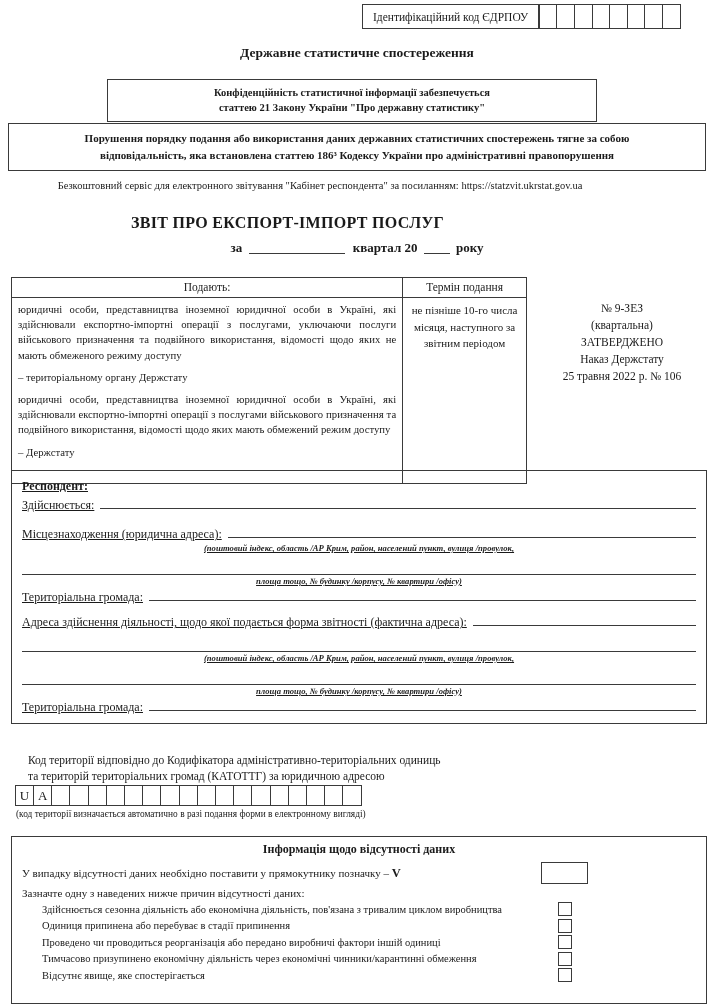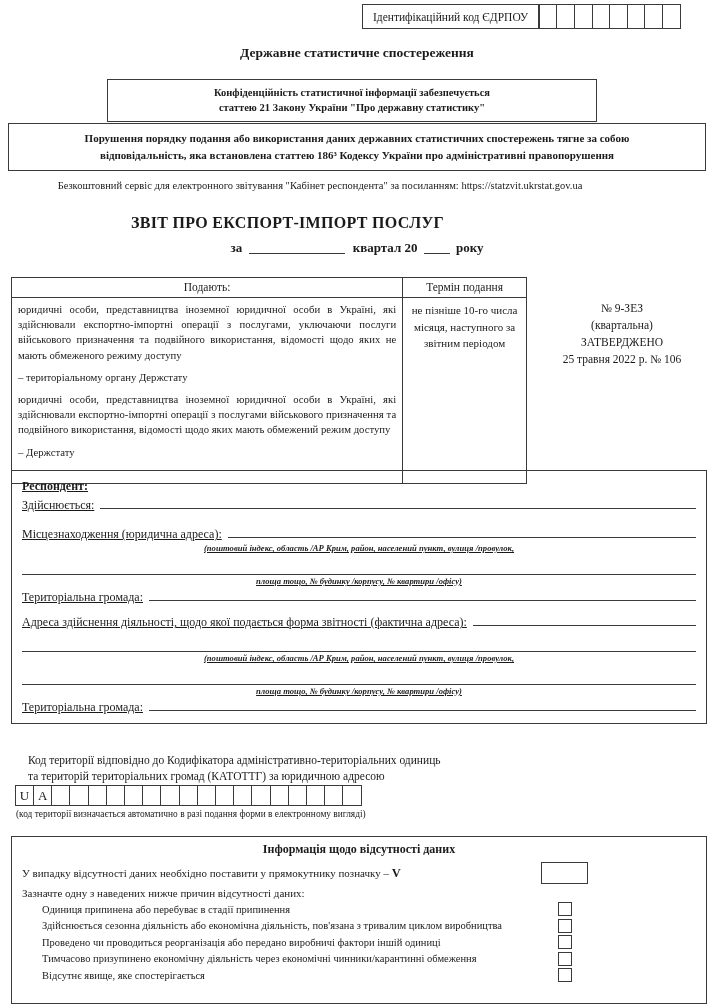--- a/index.html
+++ b/index.html
@@ -320,20 +320,21 @@
         </td>
     <td class="sub-body-b">не пізніше 10-го числа місяця, наступного за звітним періодом</td>
   </tr>
 </tbody>
   </table>
 
 <div class="approve-block">
   <div>№ 9-ЗЕЗ</div>
   <div>(квартальна)</div>
   <div>ЗАТВЕРДЖЕНО</div>
+  <div>Наказ Держстату</div>
   <div>25 травня 2022 р. № 106</div>
 </div>
 
 <div class="resp-box">
   <div class="resp-title">Респондент:</div>
 
   <div class="fld-row">
     <span class="lbl">Здійснюється:</span>
     <span class="rule"></span>
   </div>
@@ -405,25 +406,25 @@
 
   <div class="abs-line">
     <span class="txt"><span>У випадку відсутності даних необхідно поставити у прямокутнику позначку – </span><span class="v-glyph">V</span></span>
     <span class="big-mark"></span>
   </div>
 
   <div class="abs-sub">Зазначте одну з наведених нижче причин відсутності даних:</div>
 
   <div id="reasons-list">
       <div class="reason-line">
-        <span class="rtxt">Одиниця припинена або перебуває в стадії припинення</span>
+        <span class="rtxt">Здійснюється сезонна діяльність або економічна діяльність, пов'язана з тривалим циклом виробництва</span>
         <span class="chk"></span>
       </div>
       <div class="reason-line">
-        <span class="rtxt">Здійснюється сезонна діяльність або економічна діяльність, пов'язана з тривалим циклом виробництва</span>
+        <span class="rtxt">Одиниця припинена або перебуває в стадії припинення</span>
         <span class="chk"></span>
       </div>
       <div class="reason-line">
         <span class="rtxt">Проведено чи проводиться реорганізація або передано виробничі фактори іншій одиниці</span>
         <span class="chk"></span>
       </div>
       <div class="reason-line">
         <span class="rtxt">Тимчасово призупинено економічну діяльність через економічні чинники/карантинні обмеження</span>
         <span class="chk"></span>
       </div>

